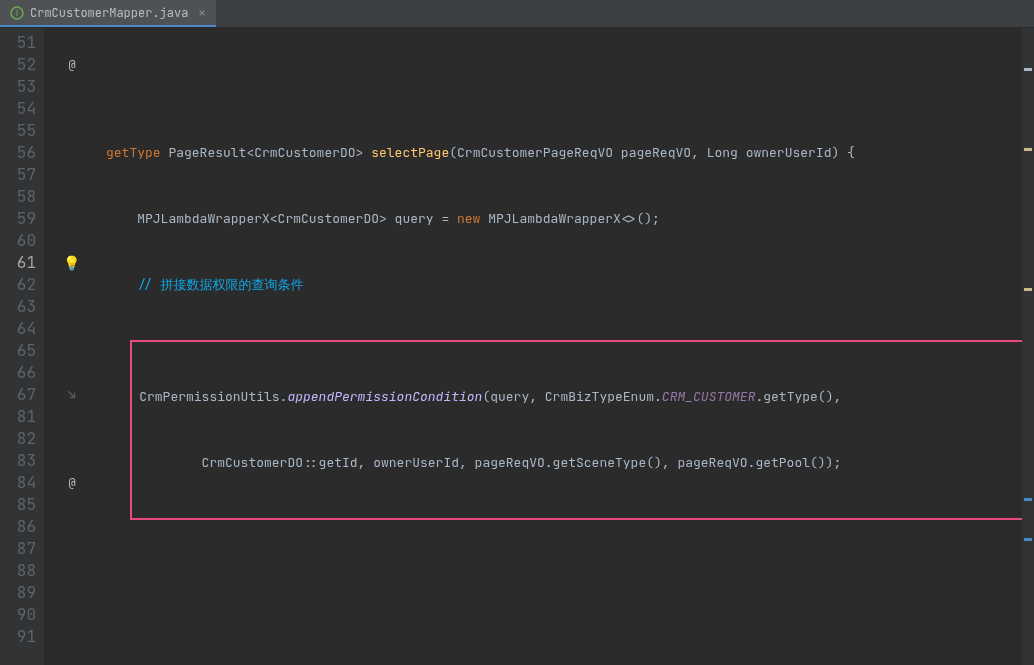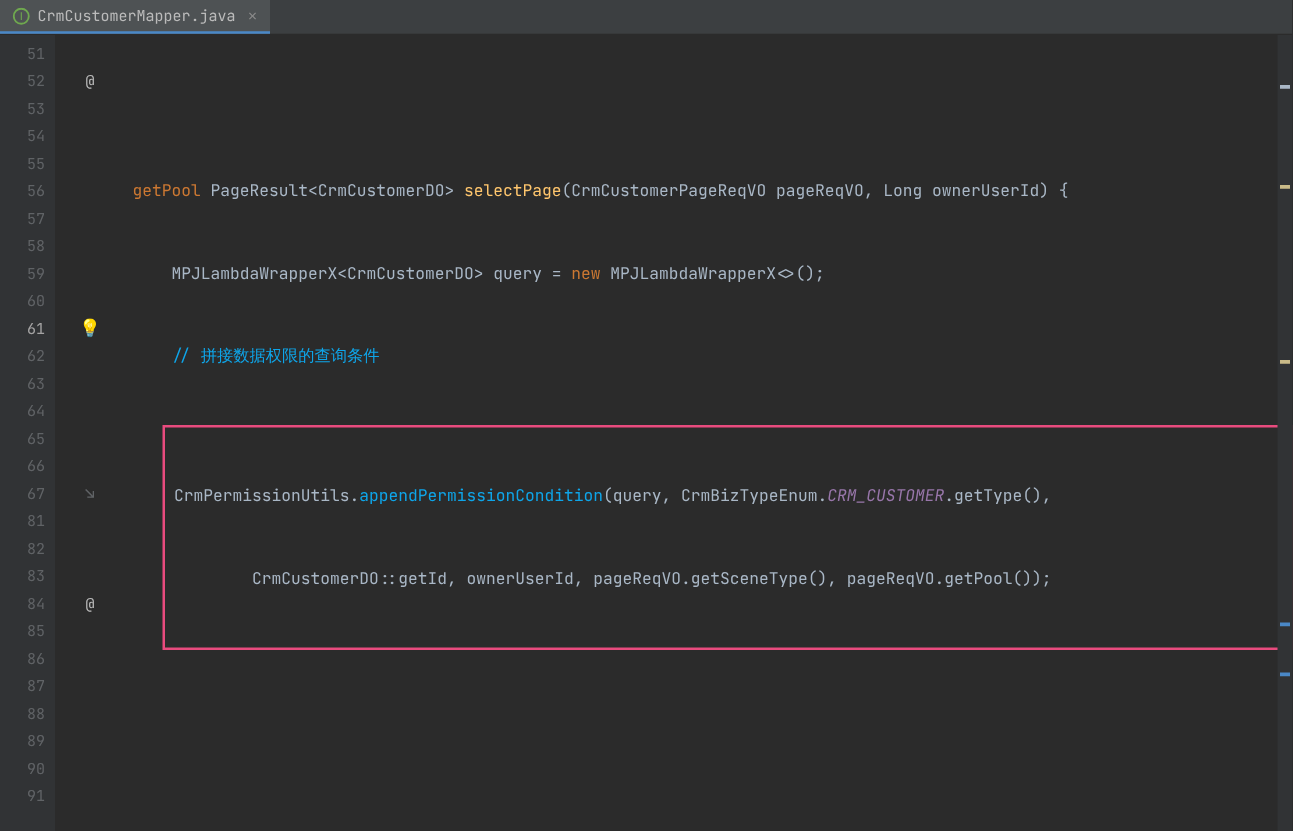--- a/index.html
+++ b/index.html
@@ -42,21 +42,21 @@
     display: flex;
     height: calc(100% - 28px);
     background: #2b2b2b;
   }
   .gutter {
     width: 44px;
     background: #313335;
     text-align: right;
     padding: 4px 8px;
     color: #606366;
-    font-size: 12px;
+    font-size: 16px;
     line-height: 22px;
     user-select: none;
     flex-shrink: 0;
   }
   .ann-col {
     width: 56px;
     background: #2b2b2b;
     position: relative;
     flex-shrink: 0;
     line-height: 22px;
@@ -79,21 +79,21 @@
   .code-line { height: 22px; padding-left: 6px; }
   .hl-box {
     border: 2px solid #e94b7e;
     margin-left: 30px;
     padding: 0;
   }
   .hl-box .code-line { padding-left: 6px; margin-left: -30px; }
   .kw { color: #cc7832; }
   .method-def { color: #ffc66d; text-align: center; }
   .comment { color: #0ea5e9; }
-  .static-italic { color: #0ea5e9; }
+  .static-italic { font-style: italic; color: #c4b5fd; }
   .const-italic { font-style: italic; color: #9876aa; }
   .bulb { color: #f0a732; font-size: 14px; }
   .atsign { color: #bbb; font-size: 12px; }
   .error-stripe {
     position: absolute;
     right: 0;
     top: 28px;
     bottom: 0;
     width: 12px;
     background: #313335;
@@ -180,21 +180,21 @@
     <div class="ann-item"></div>
       <div class="ann-item"></div>
       <div class="ann-item"></div>
     <div class="ann-item">
         <span class="atsign">@</span>
       </div>
   </div>
 
   <div class="code-area">
     <div class="code-line"></div>
-    <div class="code-line"><span class="kw">getPool </span><span>PageResult&lt;CrmCustomerDO&gt; </span><span class="method-def">selectPage</span><span>(CrmCustomerPageReqVO pageReqVO, Long ownerUserId) {</span></div>
+    <div class="code-line"><span class="kw">getType </span><span>PageResult&lt;CrmCustomerDO&gt; </span><span class="method-def">selectPage</span><span>(CrmCustomerPageReqVO pageReqVO, Long ownerUserId) {</span></div>
     <div class="code-line">    <span>MPJLambdaWrapperX&lt;CrmCustomerDO&gt; query = </span><span class="kw">new </span><span>MPJLambdaWrapperX&lt;&gt;();</span></div>
     <div class="code-line">    <span class="comment">// 拼接数据权限的查询条件</span></div>
     <div class="hl-box">
       <div class="code-line">    <span>CrmPermissionUtils.</span><span class="static-italic">appendPermissionCondition</span><span>(query, CrmBizTypeEnum.</span><span class="const-italic">CRM_CUSTOMER</span><span>.getType(),</span></div>
       <div class="code-line">            <span>CrmCustomerDO::getId, ownerUserId, pageReqVO.getSceneType(), pageReqVO.getPool());</span></div>
     </div>
     
     
     
     

